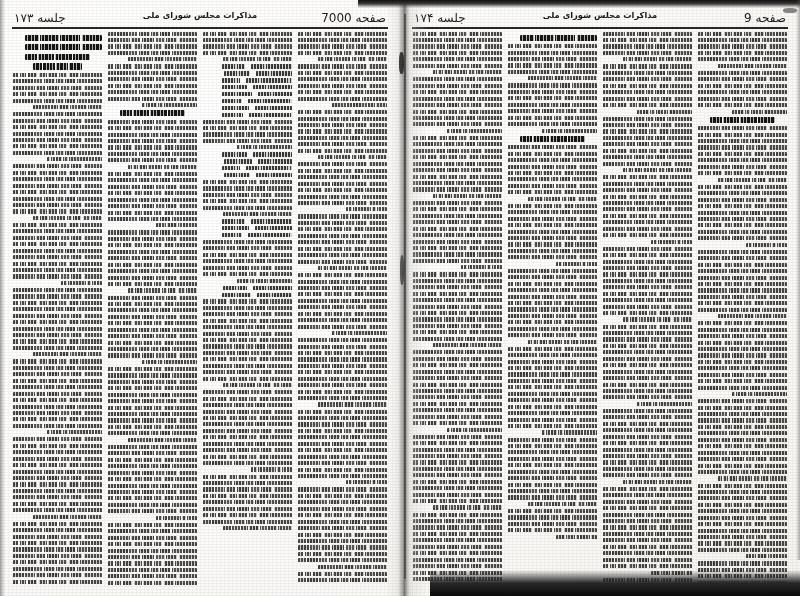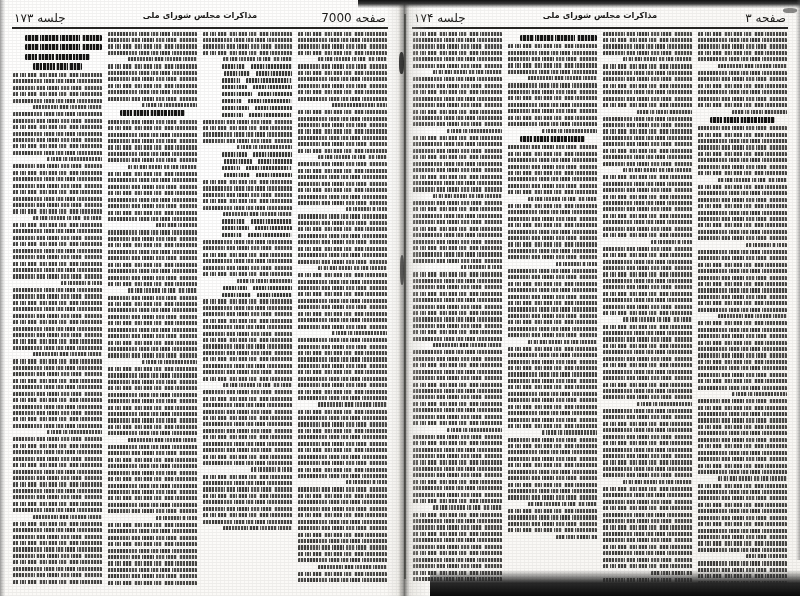--- a/index.html
+++ b/index.html
@@ -638,21 +638,21 @@
         </div>
 
       </div>
     </div>
   </div>
 
   <div class="page" id="page-right">
     <div class="page-inner">
 
       <div class="hdr">
-        <span class="slot right txt">صفحه ۳</span>
+        <span class="slot right txt">صفحه 9</span>
         <span class="slot center txt">مذاکرات مجلس شورای ملی</span>
         <span class="slot left txt">جلسه ۱۷۴</span>
       </div>
       <div class="rule"></div>
 
       <div class="cols">
 
         <div class="col">
           <div class="para">
             <div class="ln"></div>

